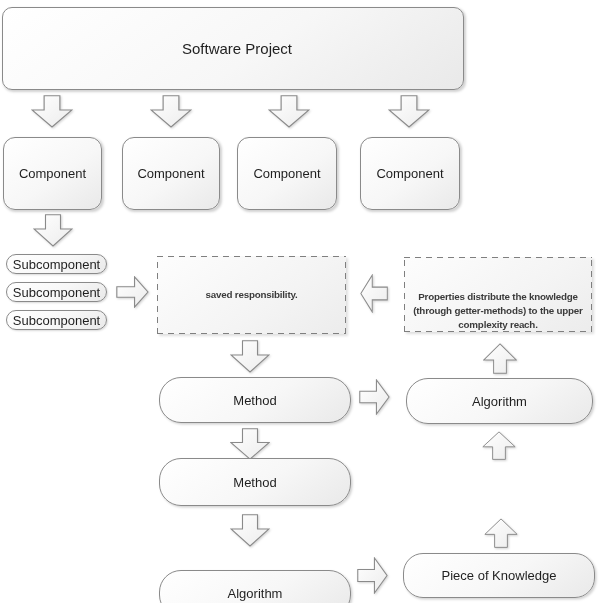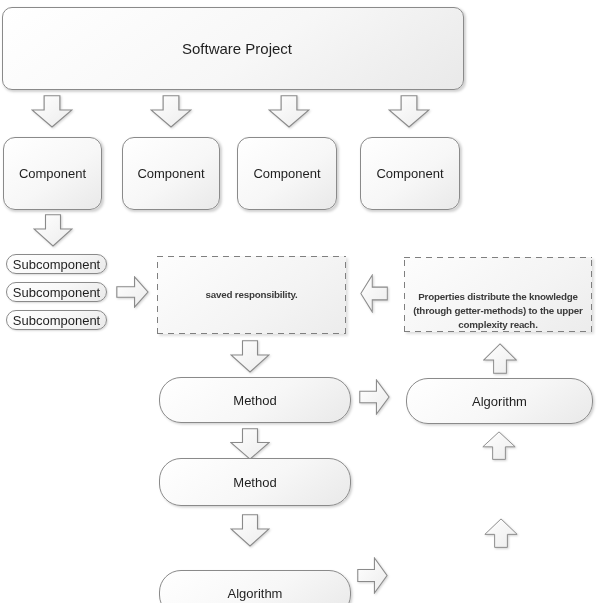--- a/index.html
+++ b/index.html
@@ -166,14 +166,17 @@
     </svg>
 
   <div class="box round-box" style="left:159px;top:570px;width:192px;height:47px;">
     <span>Algorithm</span>
   </div>
 
   <svg class="arrow" style="left:357px;top:557px" width="31" height="37">
       <use href="#arr-right" width="31" height="37"></use>
     </svg>
 
+  <div class="box round-box" style="left:403px;top:553px;width:192px;height:45px;border-radius:20px;">
+    <span>Piece of Knowledge</span>
+  </div>
 
 </div>
 
 </body></html>

